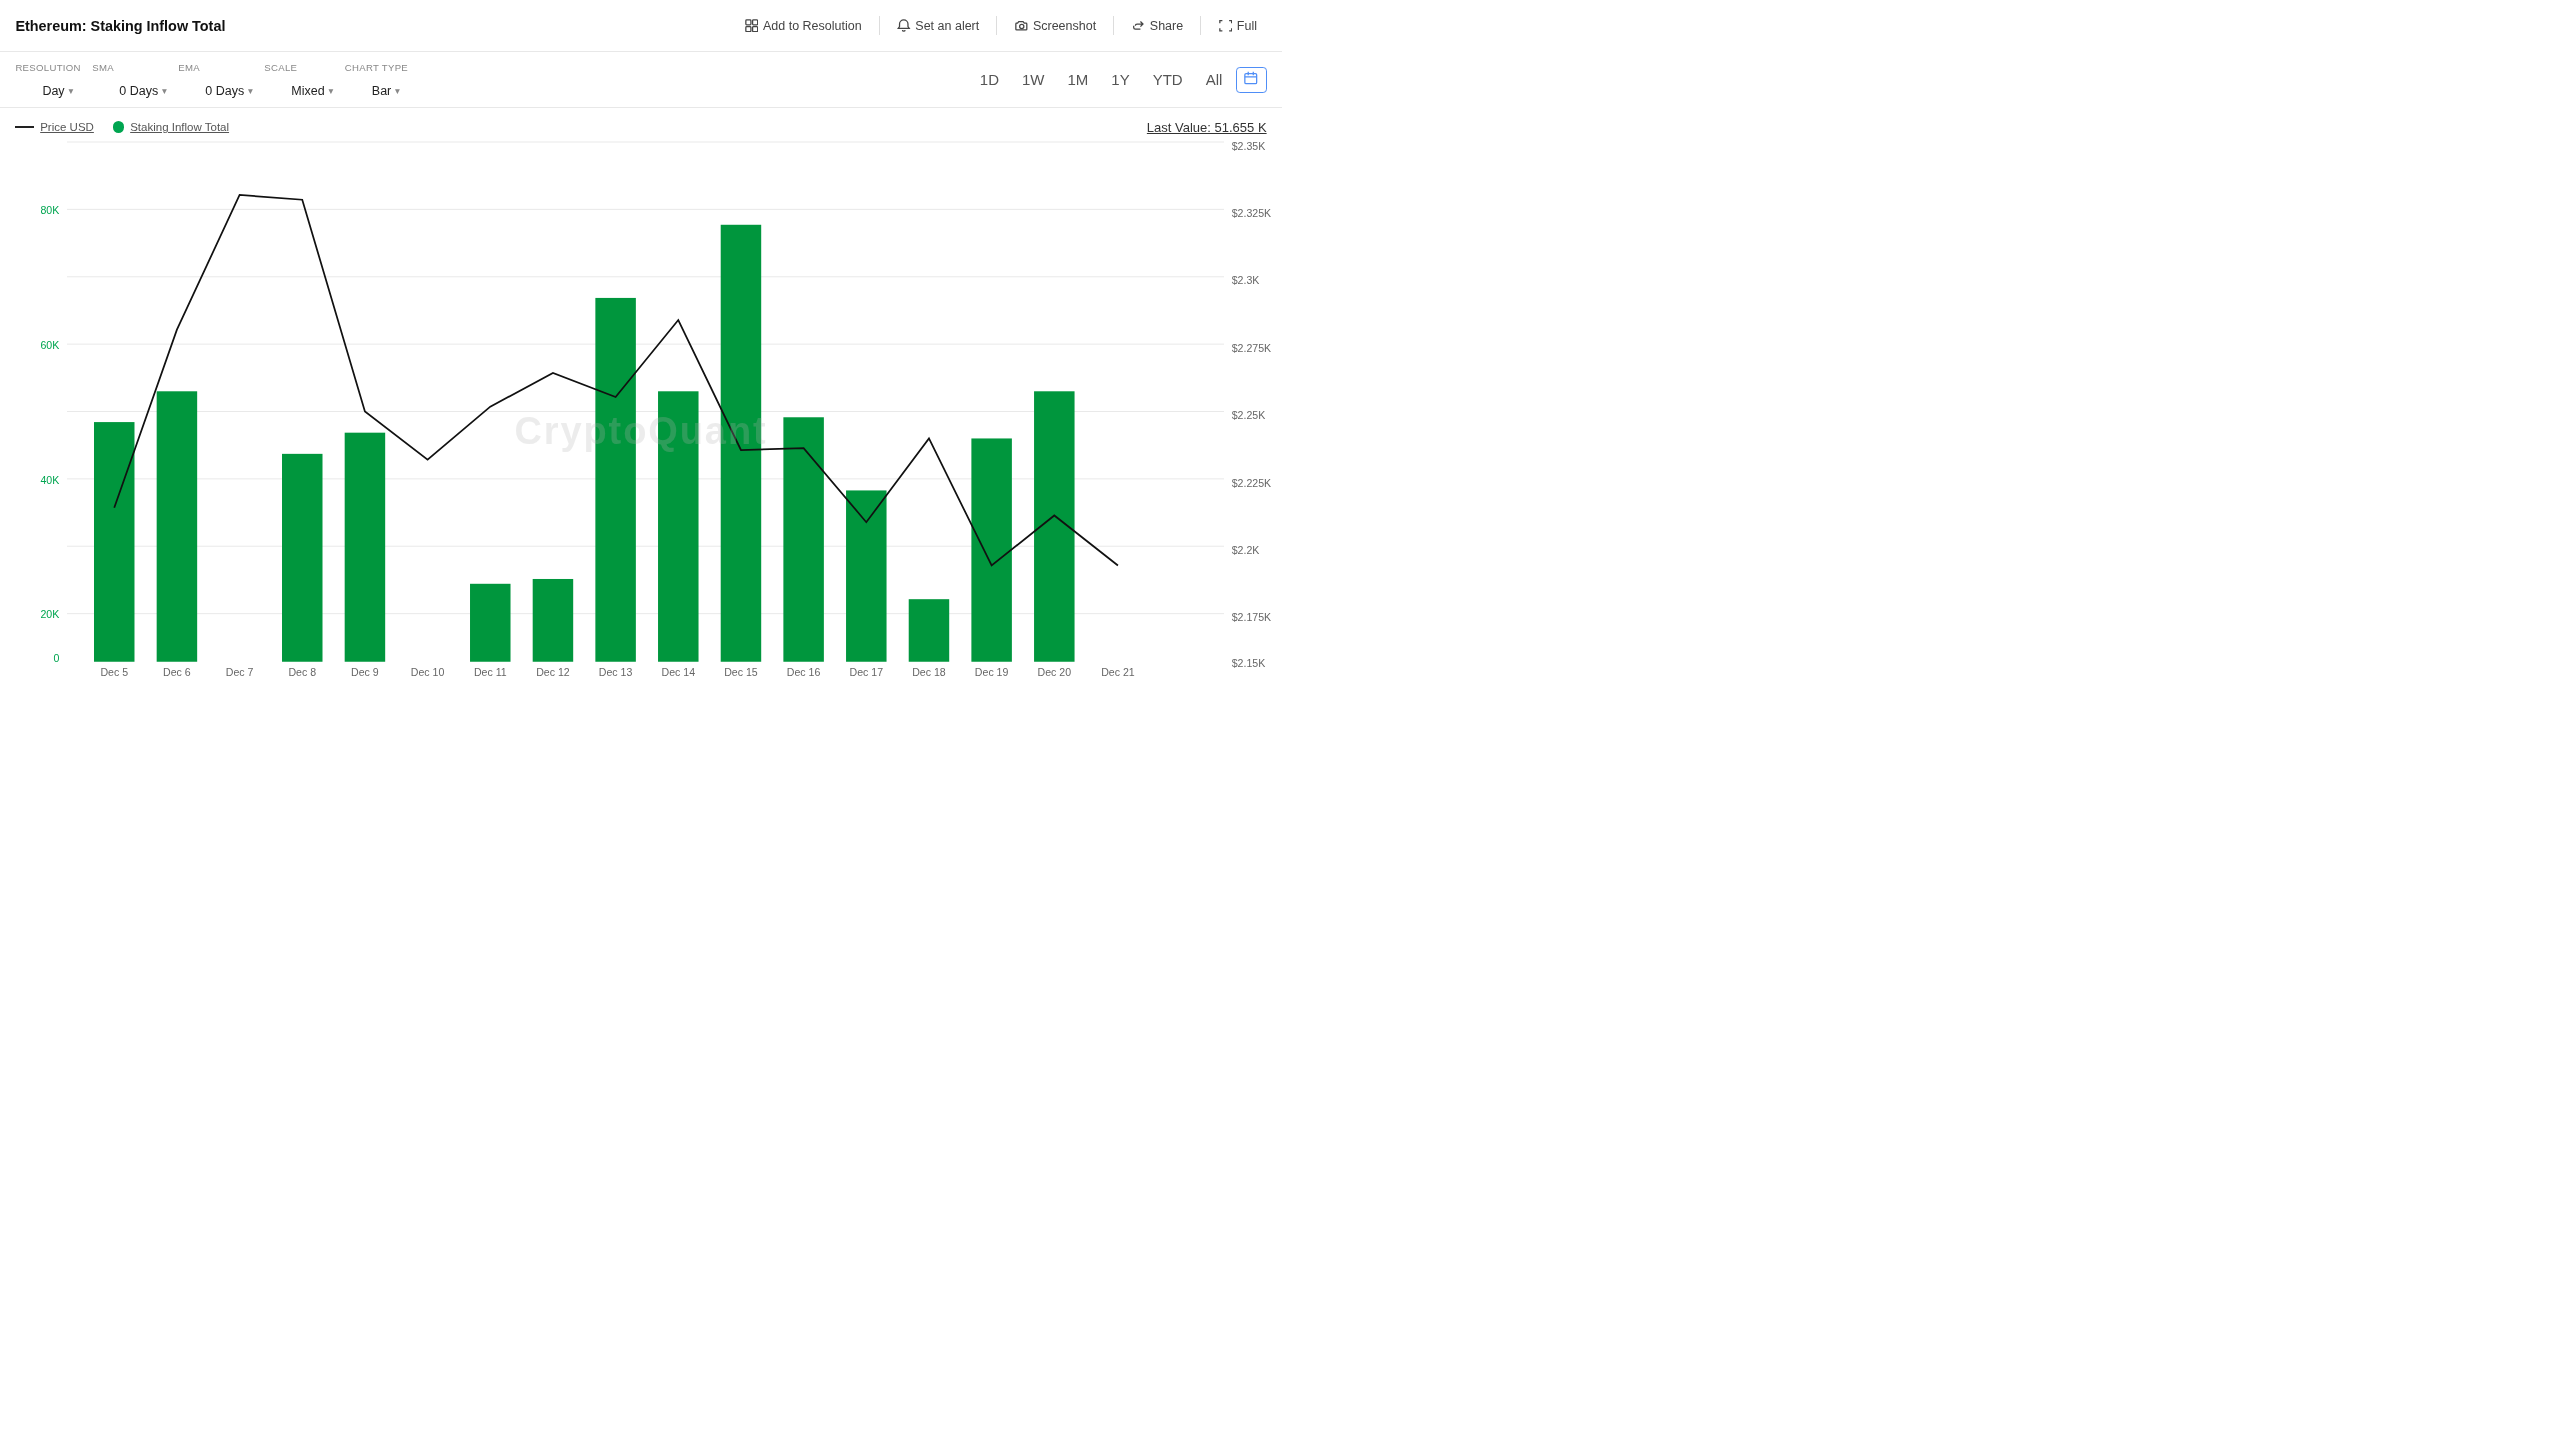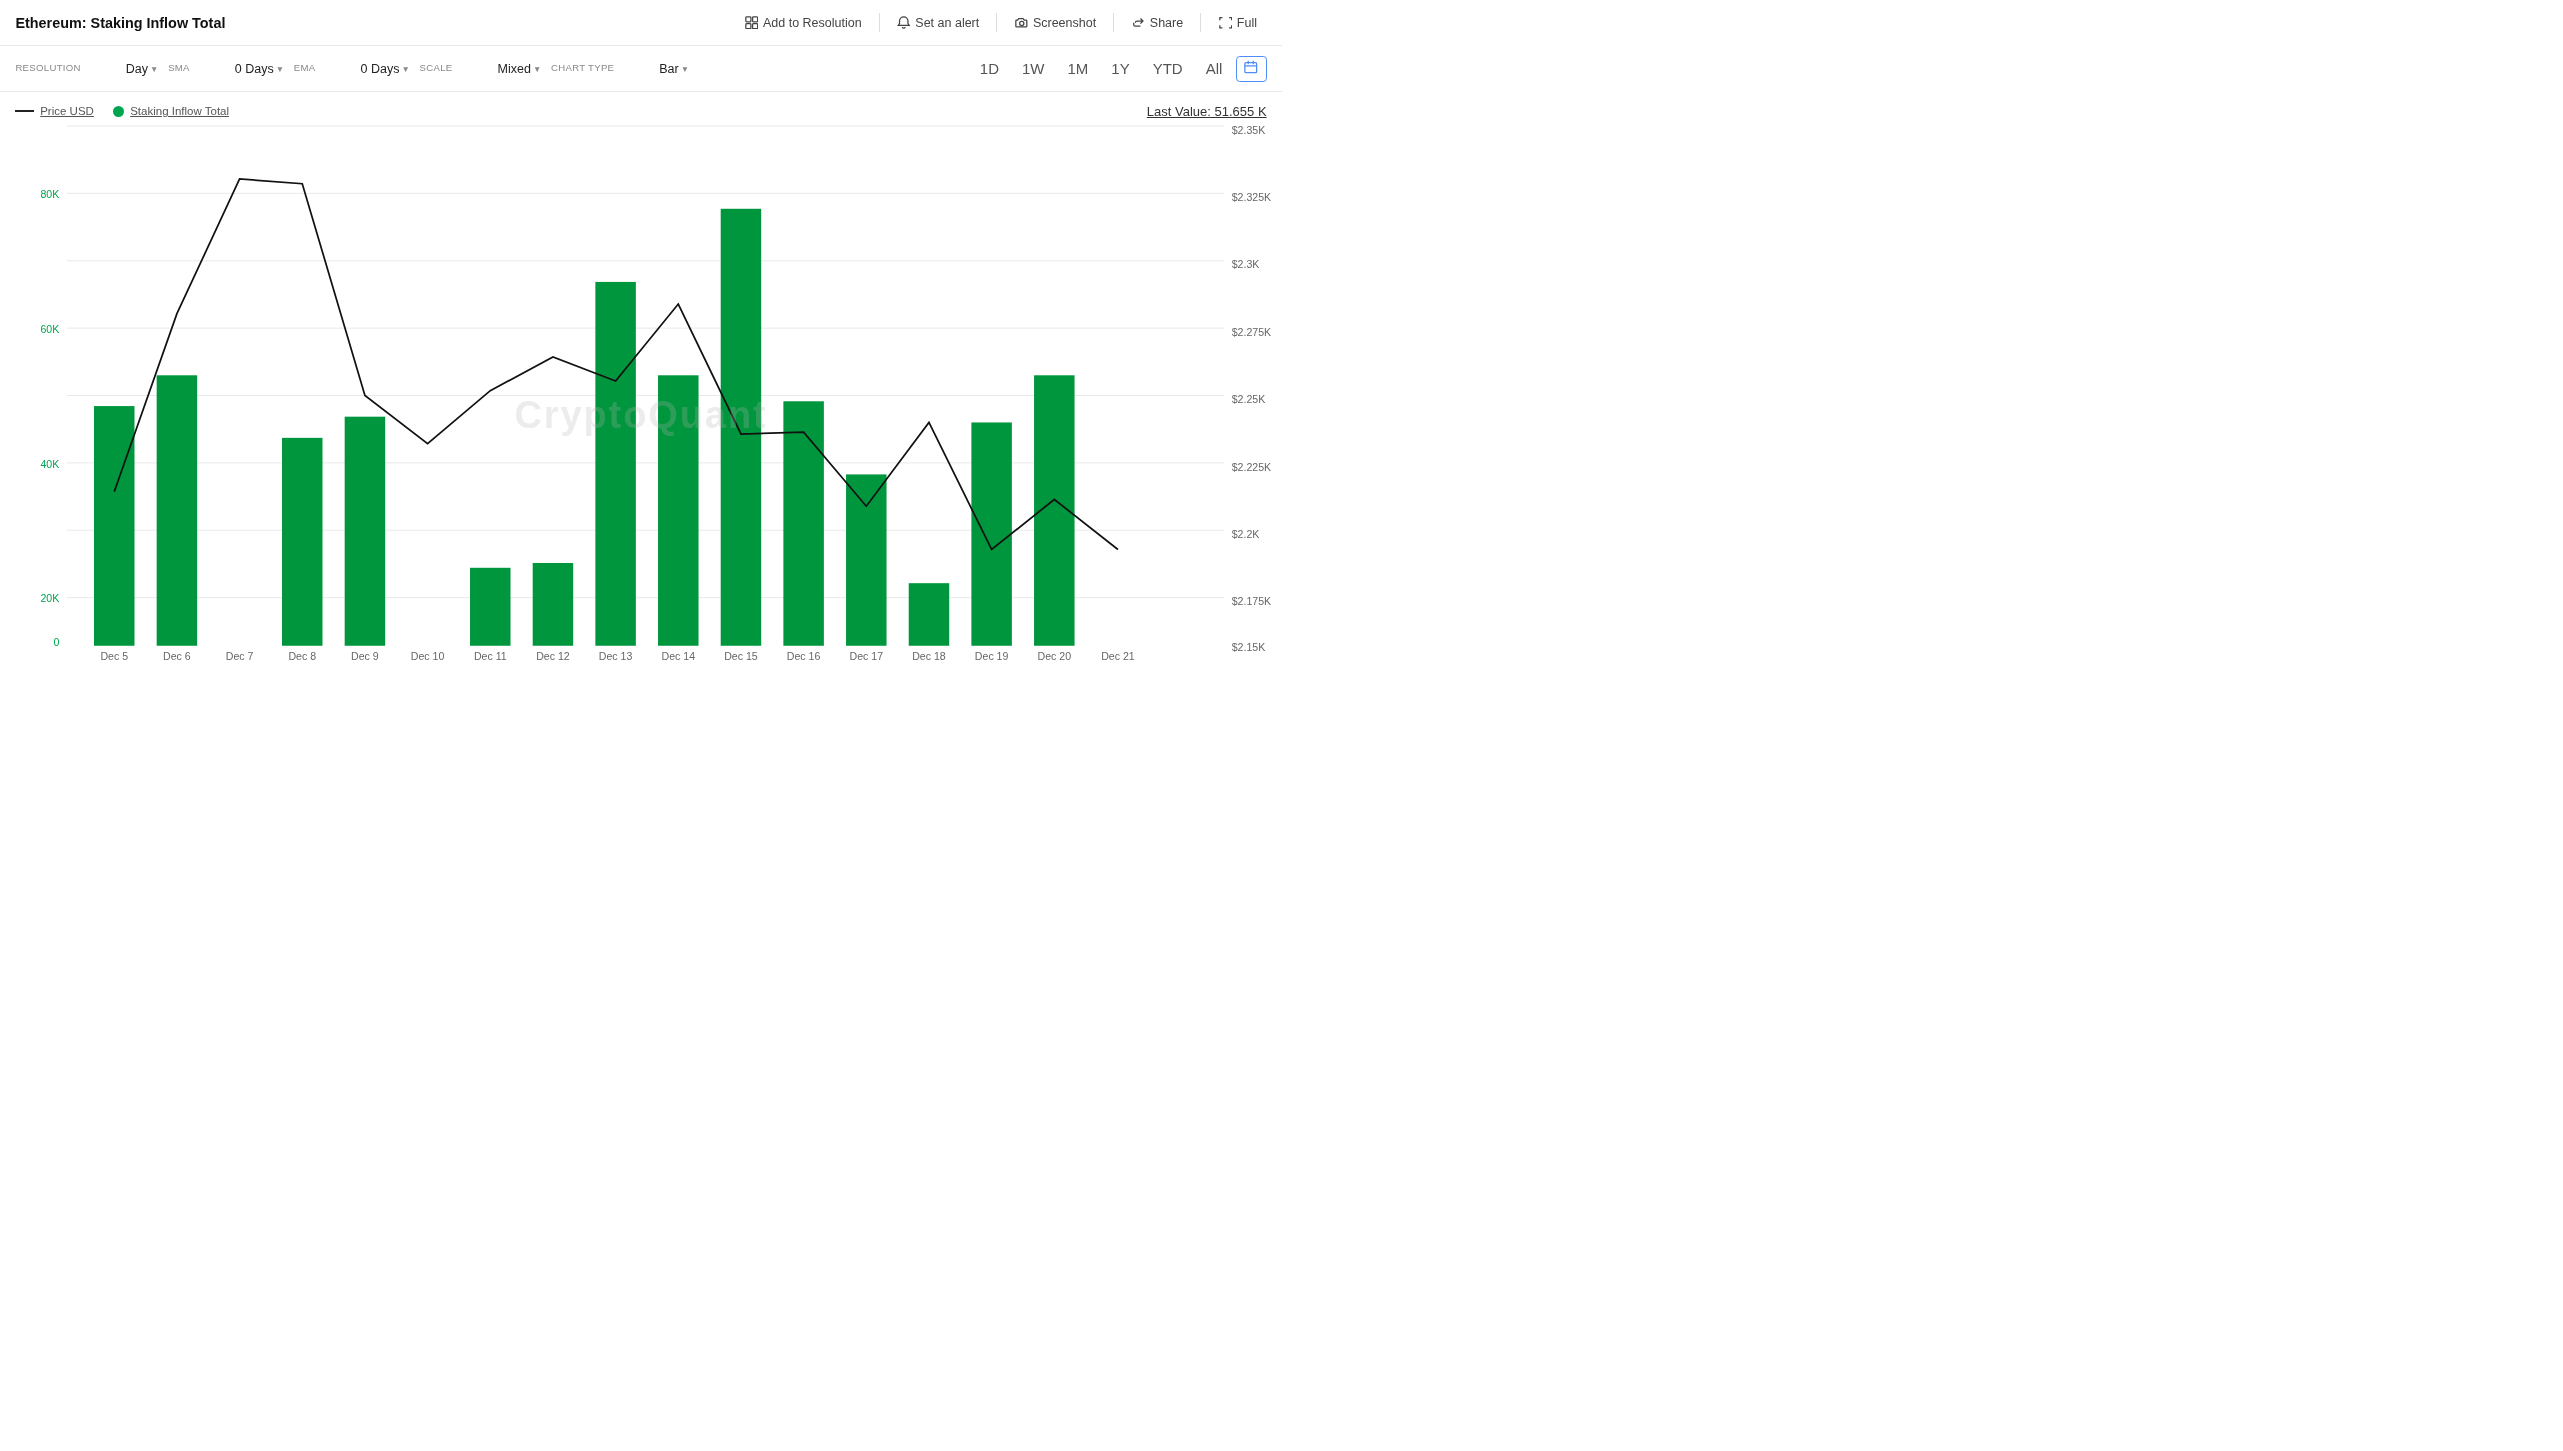--- a/index.html
+++ b/index.html
@@ -9,21 +9,21 @@
       color: #333;
       width: 1282px;
       min-height: 726px;
     }
     .header {
       display: flex;
       align-items: center;
       justify-content: space-between;
       padding: 9.6px 15.4px;
       border-bottom: 1px solid #e8e8e8;
-      height: 46px;
+      height: 52px;
     }
     .header-title {
       font-size: 14.4px;
       font-weight: 600;
       color: #111;
     }
     .header-actions {
       display: flex;
       align-items: center;
       gap: 3.8px;
@@ -53,22 +53,22 @@
       justify-content: space-between;
       padding: 9.6px 15.4px;
       border-bottom: 1px solid #e8e8e8;
     }
     .controls-left {
       display: flex;
       gap: 11.5px;
     }
     .control-group {
       display: flex;
-      flex-direction: row;
-      gap: 18px;
+      flex-direction: column;
+      gap: 11px;
     }
     .control-label {
       font-size: 9.6px;
       color: #888;
       text-transform: uppercase;
       letter-spacing: 0.3px;
     }
     .control-select {
       display: flex;
       align-items: center;

